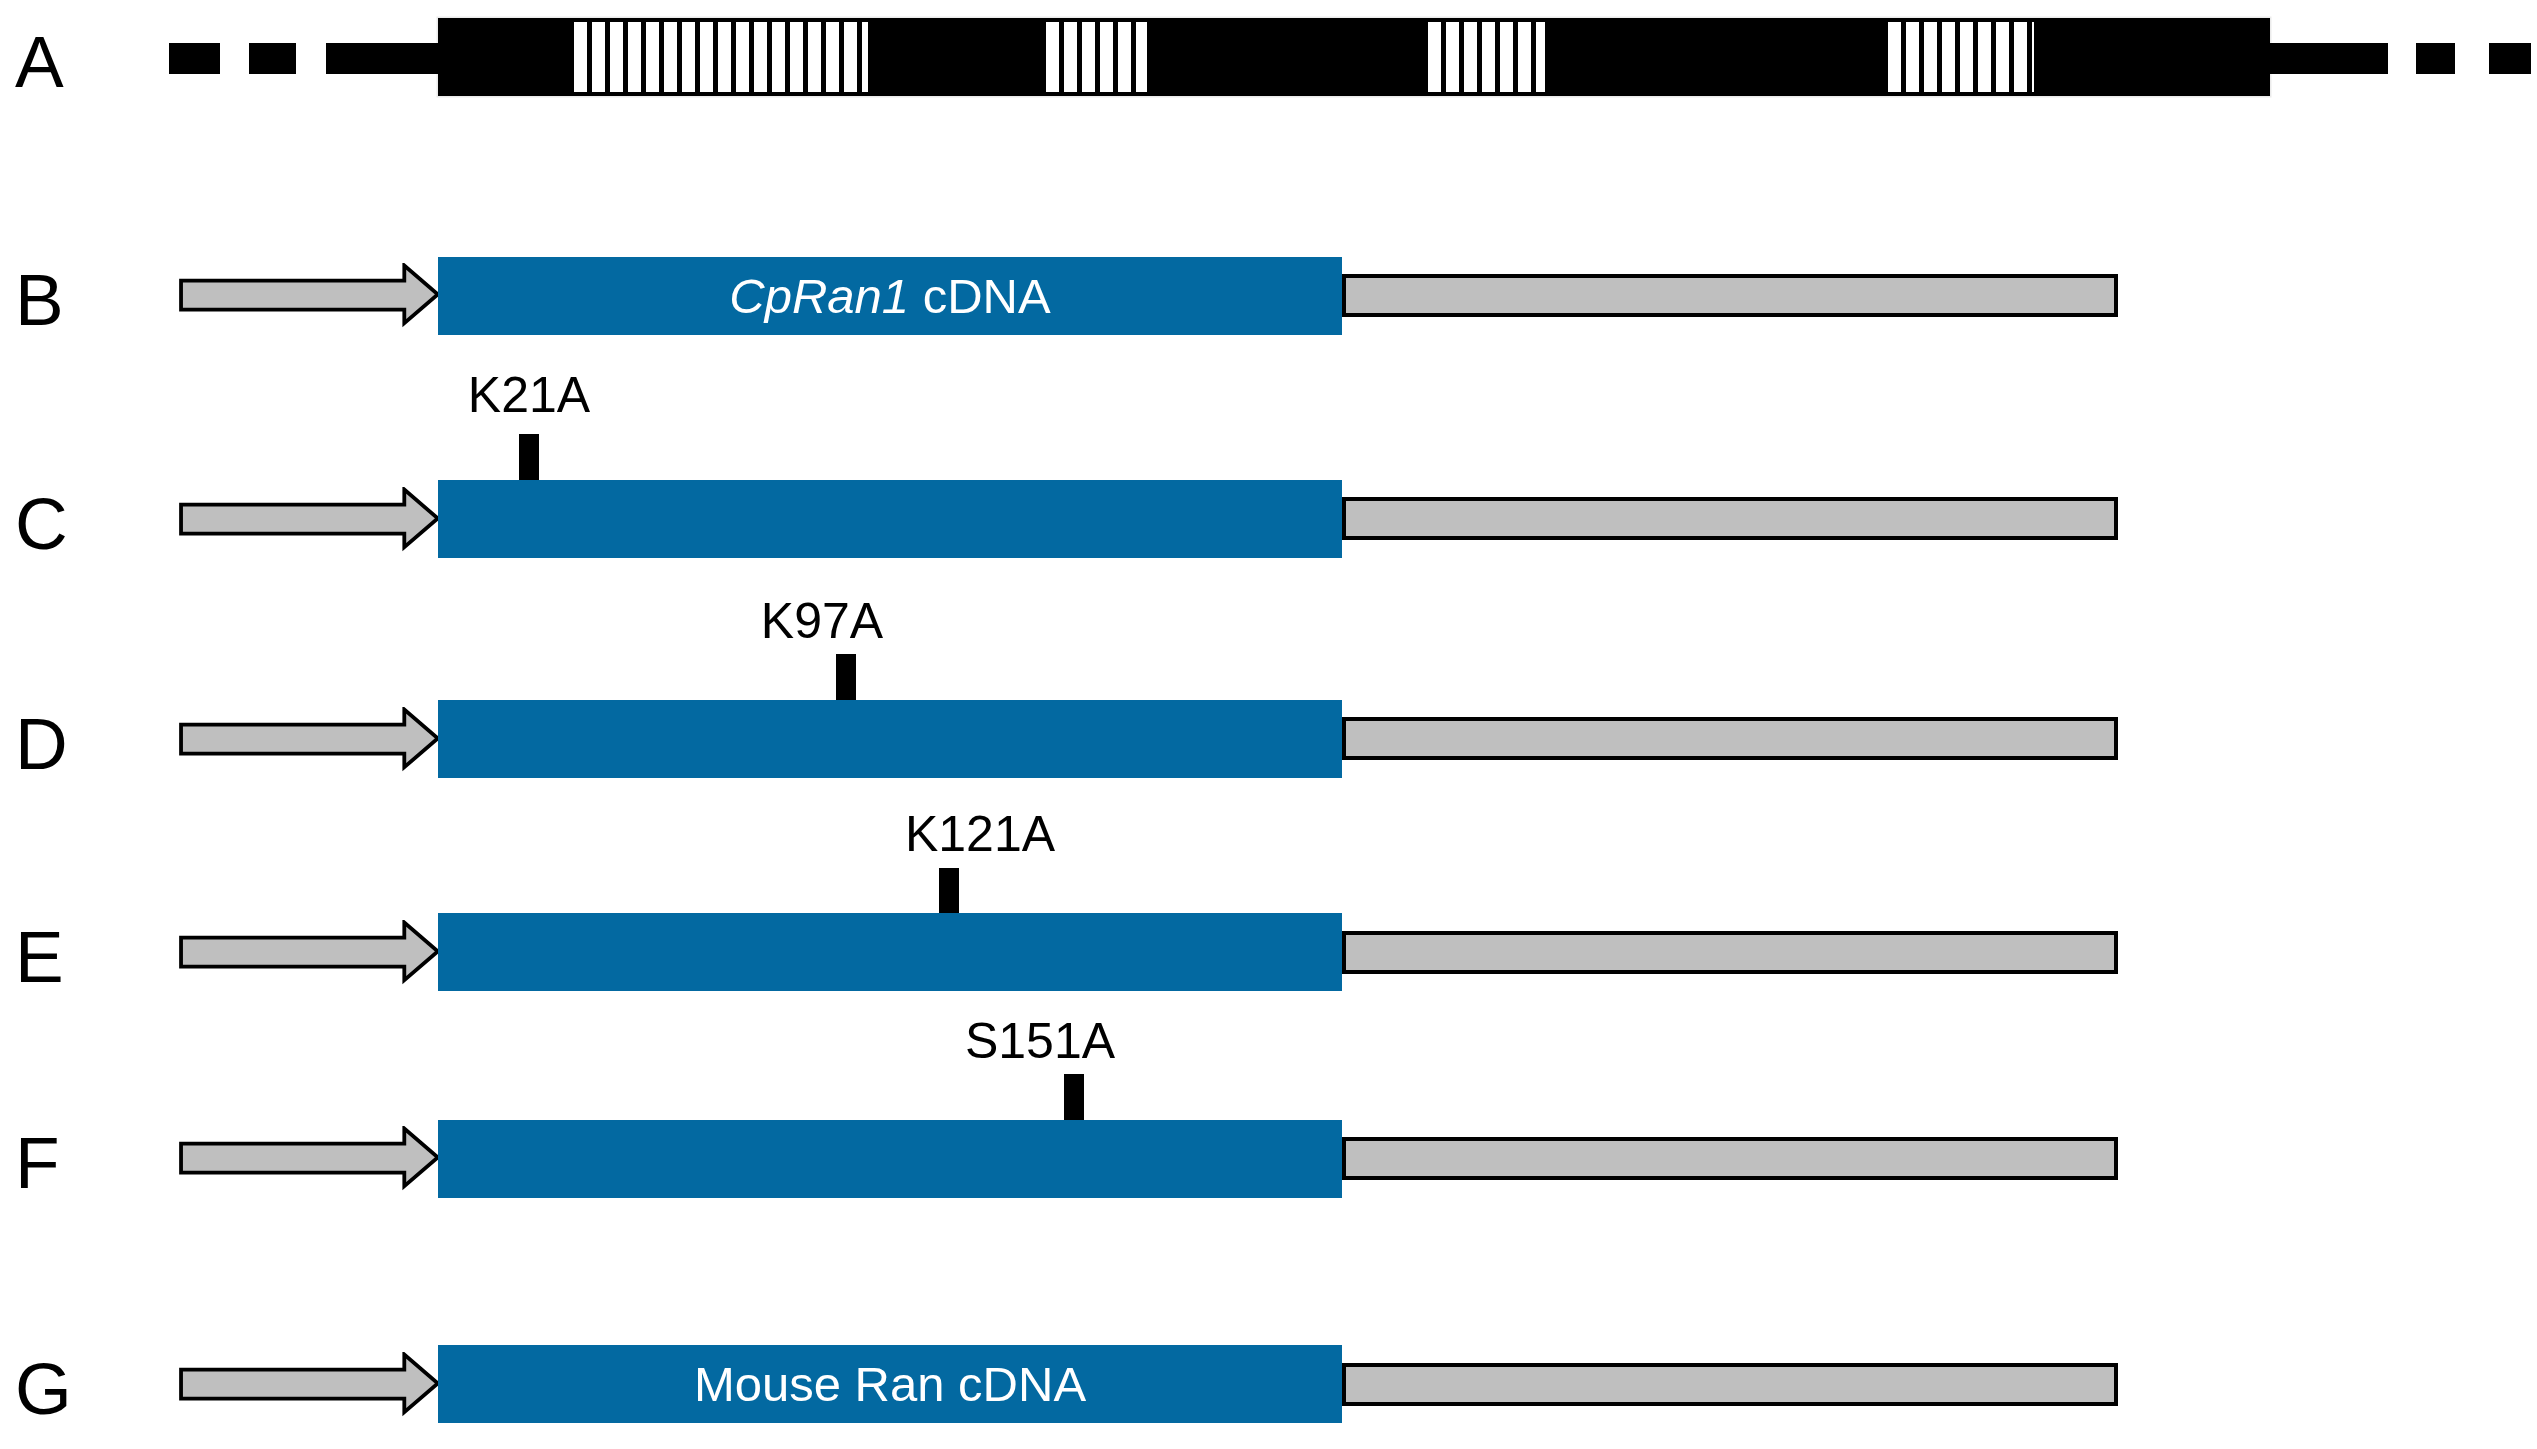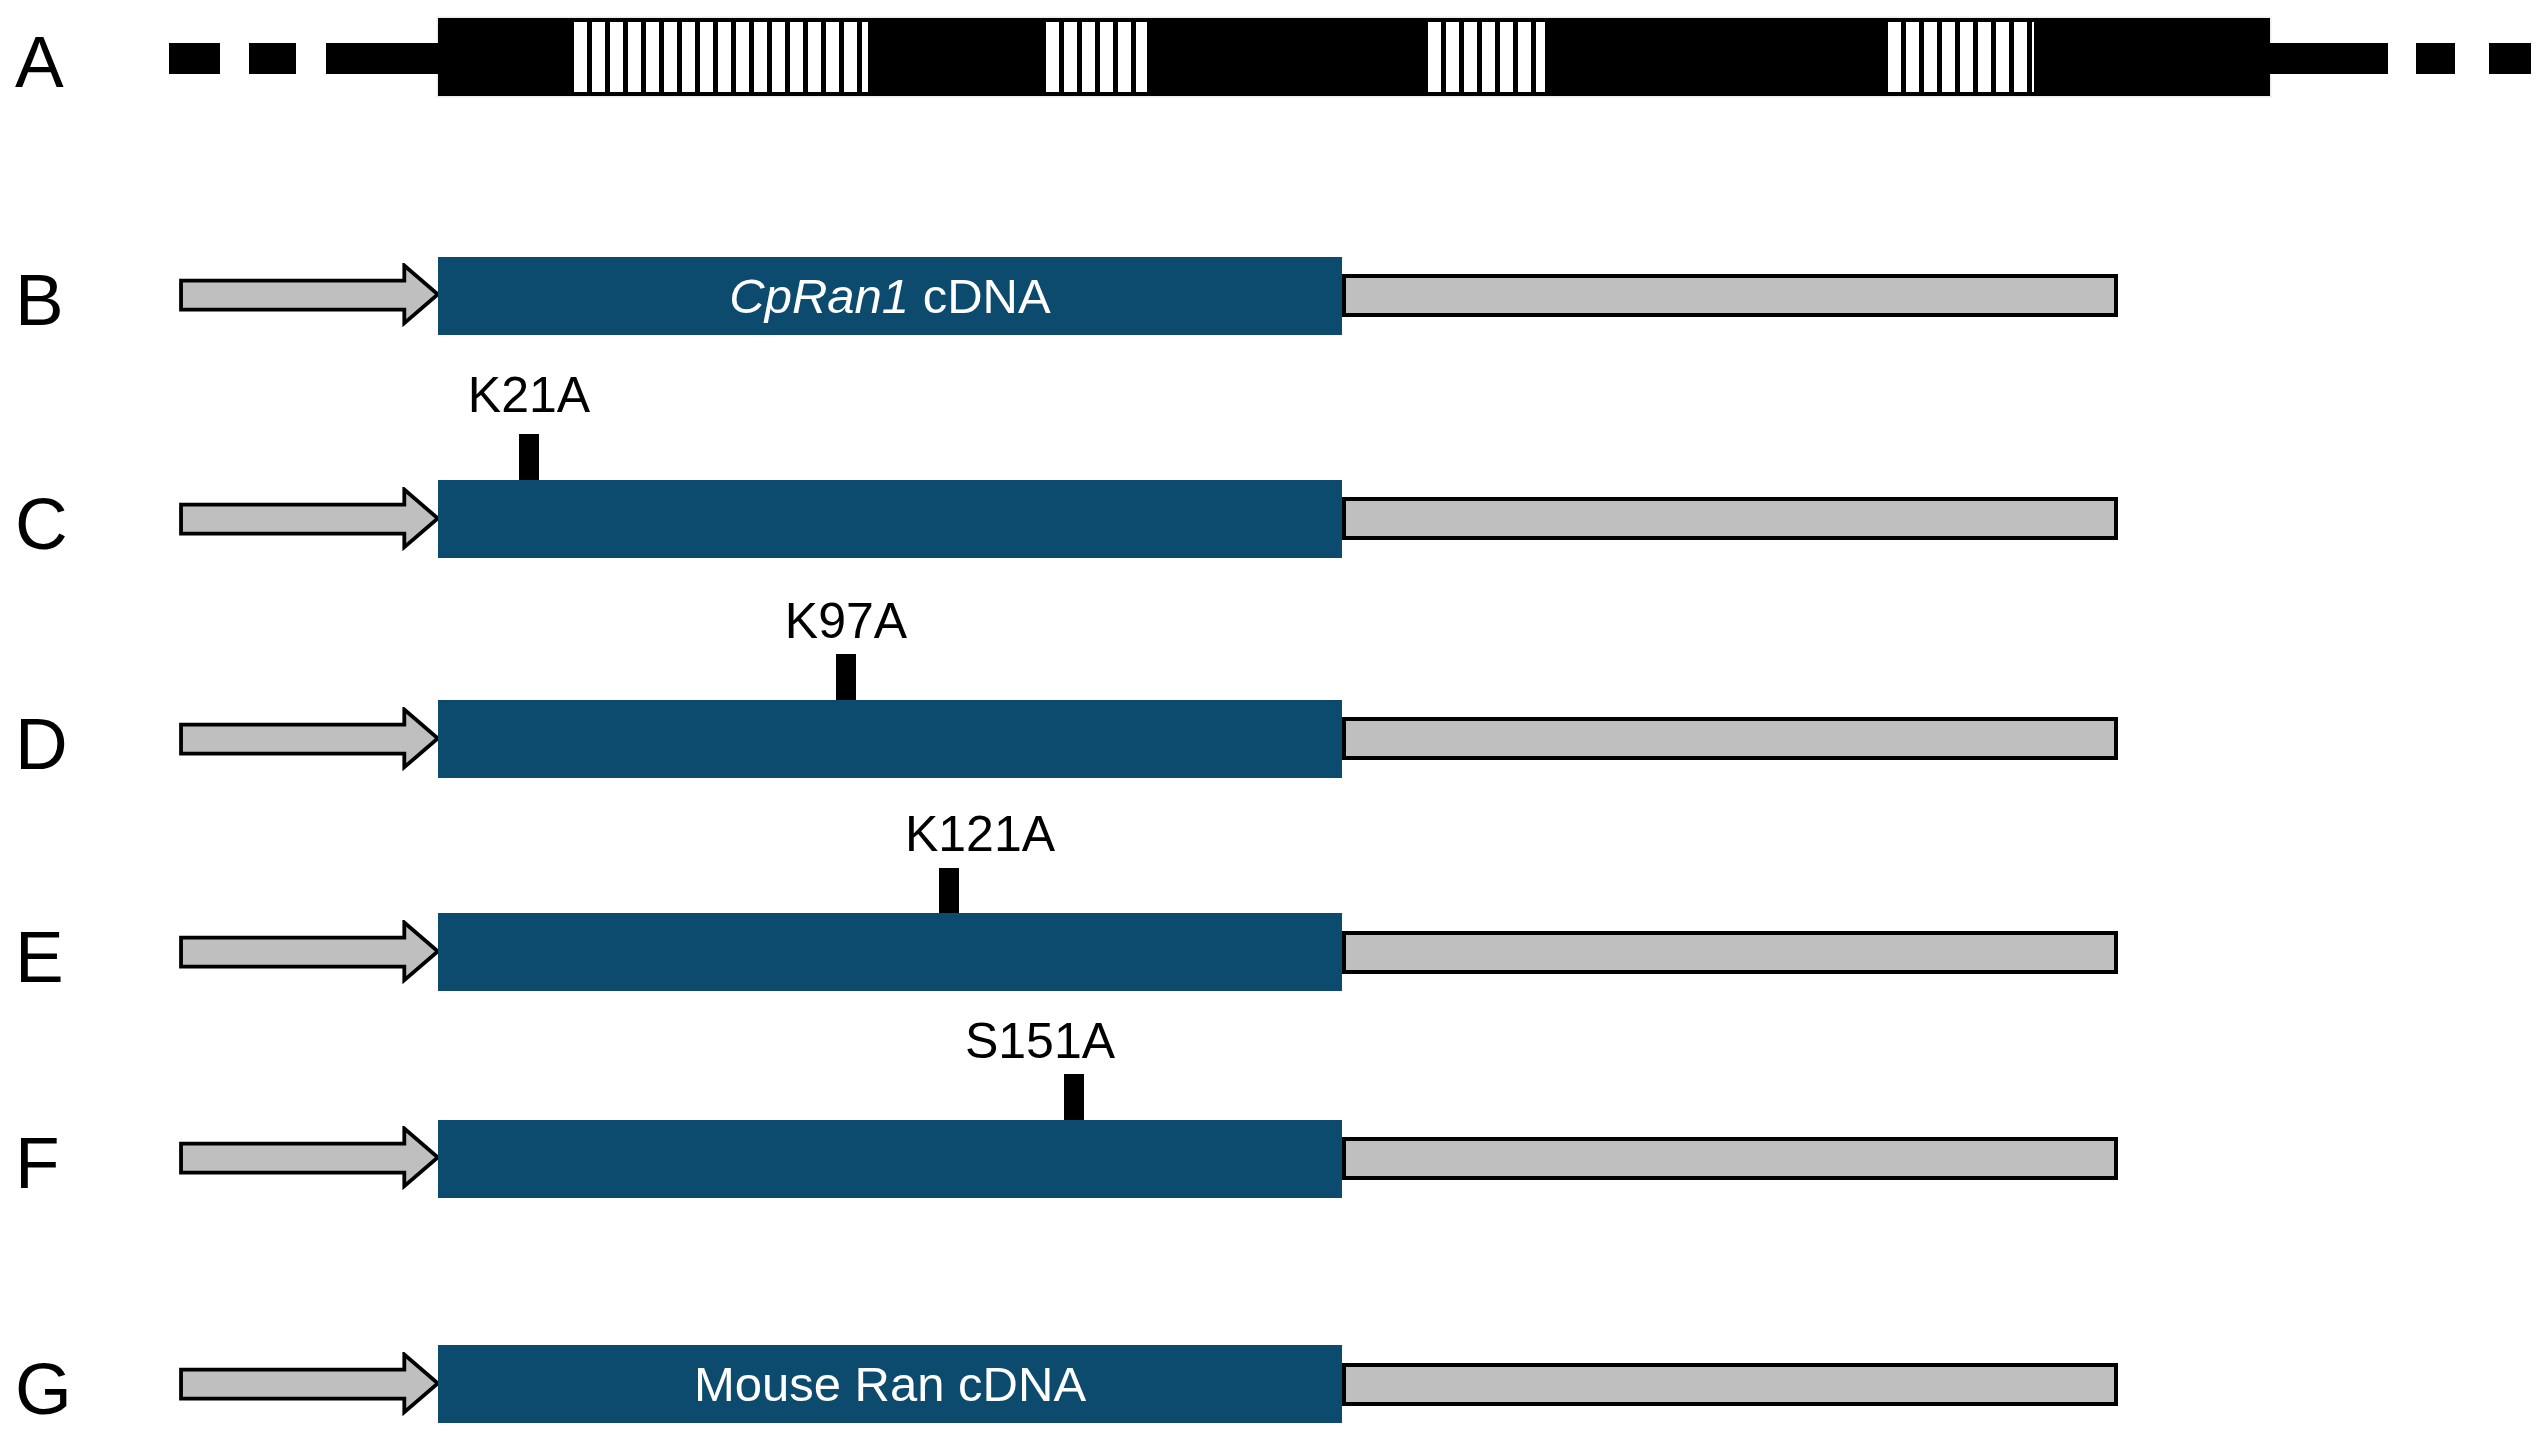--- a/index.html
+++ b/index.html
@@ -32,21 +32,21 @@
   .dash{position:absolute;top:43px;height:31px;background:#000;}
   .dL1{left:169px;width:51px}
   .dL2{left:249px;width:47px}
   .dL3{left:326px;width:112px}
   .dR1{left:2270px;width:118px}
   .dR2{left:2416px;width:39px}
   .dR3{left:2489px;width:42px}
 
   
   .blackbar{
-    position:absolute;left:438px;width:904px;height:78px;background:#0c4a6e;
+    position:absolute;left:438px;width:904px;height:78px;background:#0369a1;
     display:flex;align-items:center;justify-content:center;
   }
   .bB{top:257px}.bC{top:480px}.bD{top:700px}.bE{top:913px}.bF{top:1120px}.bG{top:1345px}
   .bartext{
     color:#fff;font-size:49px;line-height:78px;white-space:pre;
   }
   .bartext .it{font-style:italic;}
   .utr{
     position:absolute;left:1342px;width:776px;height:43px;
     background:#bfbfbf;border:4.6px solid #000;box-sizing:border-box;
@@ -59,21 +59,21 @@
   .tick{position:absolute;width:20px;height:47px;background:#000;}
   .tC{left:519px;top:434px}
   .tD{left:836px;top:654px}
   .tE{left:939px;top:868px}
   .tF{left:1064px;top:1074px}
   .mlabel{
     position:absolute;width:304px;height:47px;text-align:center;
     font-size:50px;line-height:47px;color:#000;
   }
   .mC{left:377px;top:372px}
-  .mD{left:694px;top:598px}
+  .mD{left:670px;top:598px}
   .mE{left:828px;top:811px}
   .mF{left:888px;top:1018px}
 </style>
 </head>
 <body>
 
 <div>
 
   <div class="rowletter lA">A</div>
   <div class="gbarA">

